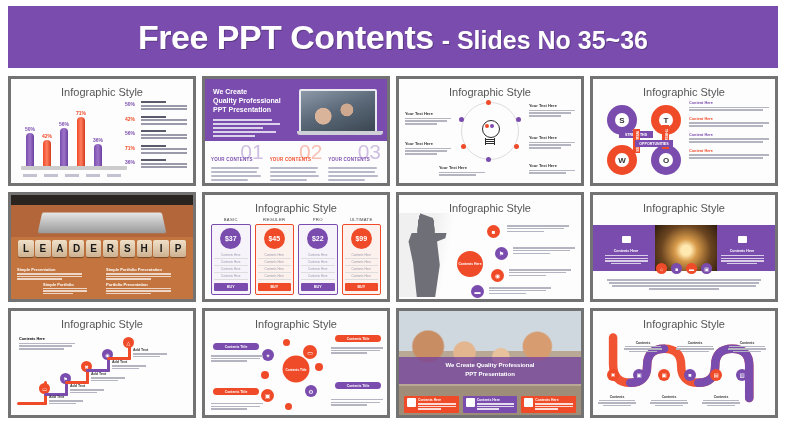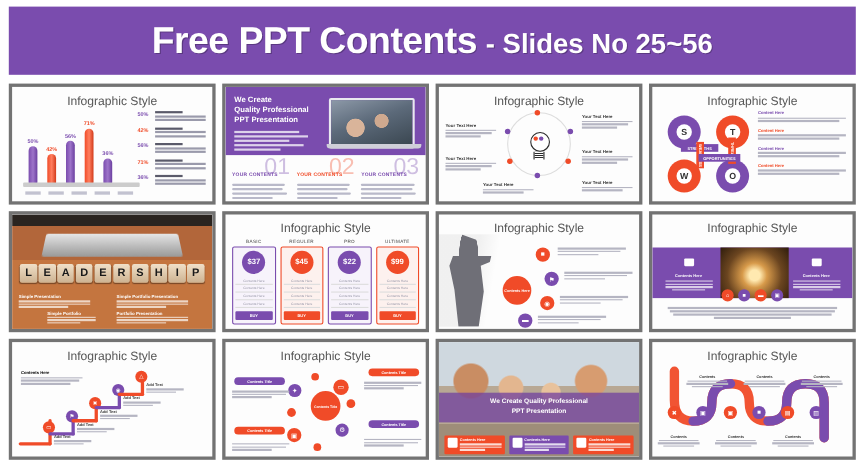--- a/index.html
+++ b/index.html
@@ -172,21 +172,21 @@
   .s12-node{position:absolute;width:12px;height:12px;border-radius:50%;display:flex;align-items:center;justify-content:center;color:#fff;font-size:5.5px;}
   .s12-lab{position:absolute;width:40px;text-align:center;}
   .s12-lab b{display:block;font-size:3.4px;color:#333;margin-bottom:1px;}
   .s12-lab i{display:block;height:1.4px;background:#b5b5c2;margin:0 auto 1.1px;}
 </style>
 </head>
 <body>
 
 <div class="header">
   <div class="header-title">
-    <span class="t-big">Free PPT Contents</span><span class="t-small">- Slides No 25~56</span>
+    <span class="t-big">Free PPT Contents</span><span class="t-small">- Slides No 35~36</span>
   </div>
 </div>
 
 <div class="grid">
 
   <div class="slide">
     <div class="s-title">Infographic Style</div>
     <div class="s1-plot">
       <div class="s1-col">
           <span class="s1-pct" style="color:#7a4cae">50%</span>

